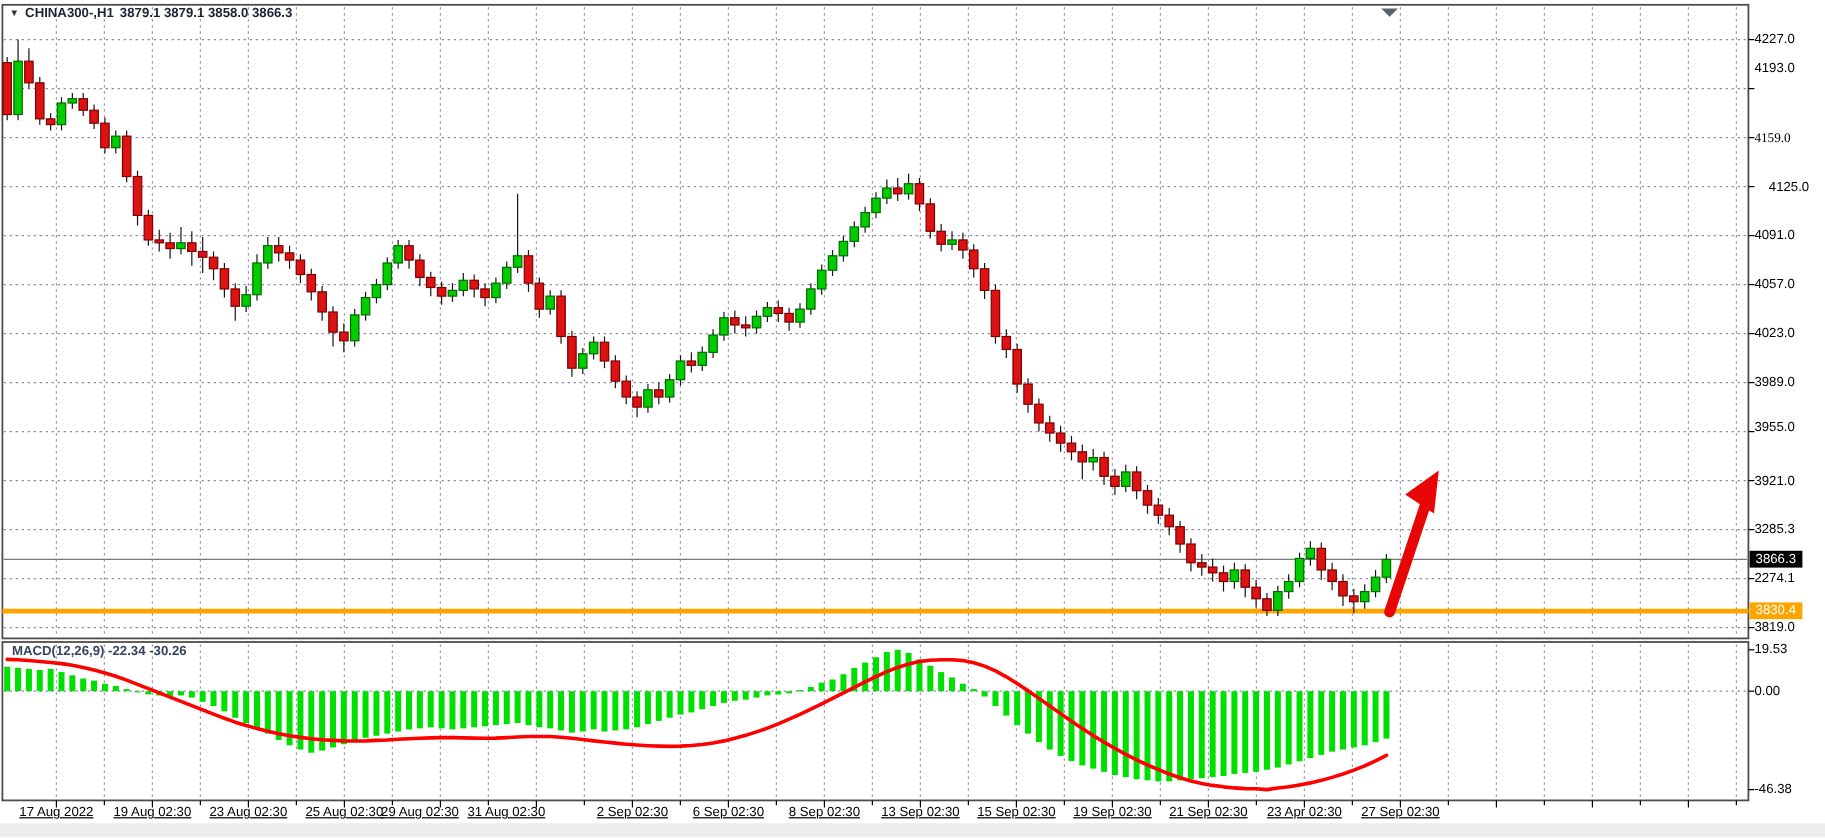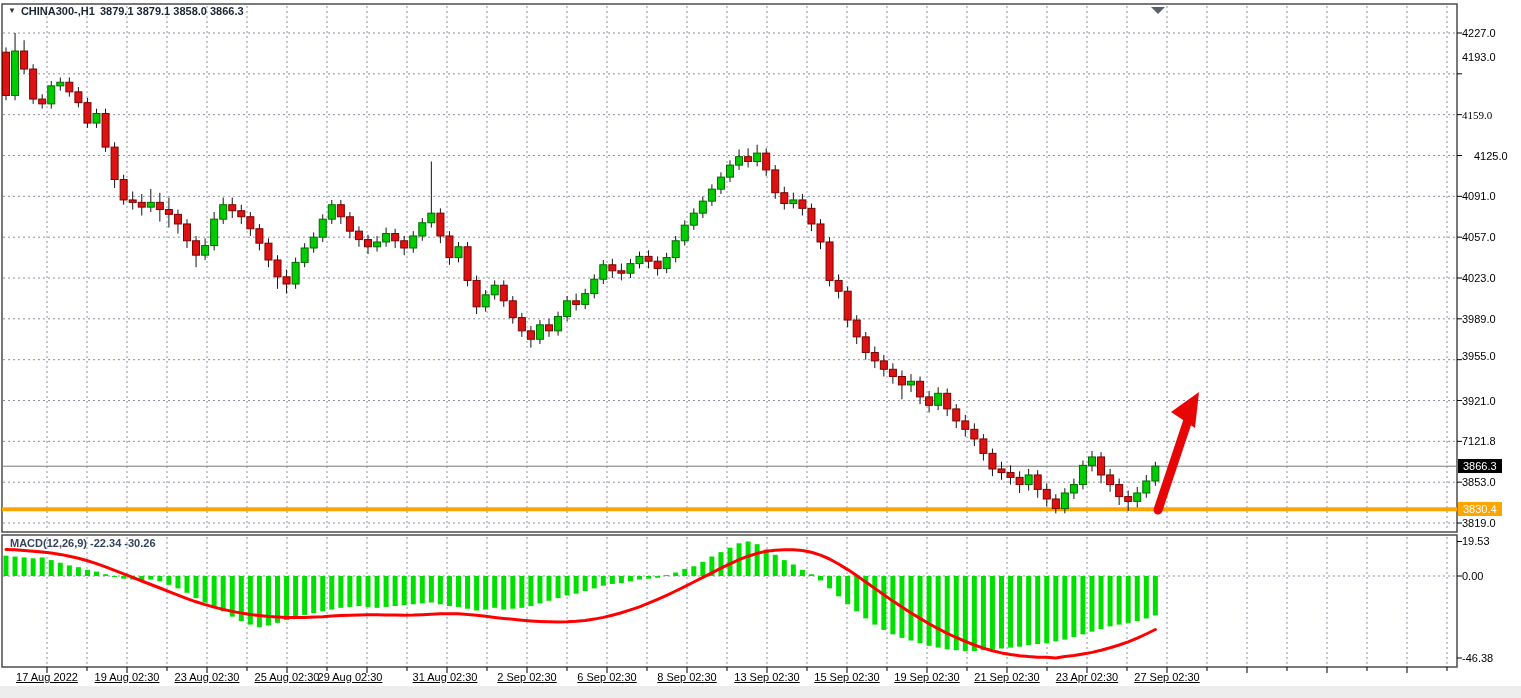--- a/index.html
+++ b/index.html
@@ -575,36 +575,36 @@
       <span class="axis-label" style="top: 33px;">4227.0</span>
       <span class="axis-label" style="top: 57px;">4193.0</span>
       <span class="axis-label" style="top: 114.668px; font-family: Liberation Serif, serif;">4159.0</span>
       <span class="axis-label" style="top: 155.502px; margin-left: 12px;">4125.0</span>
       <span class="axis-label" style="top: 196.336px;">4091.0</span>
       <span class="axis-label" style="top: 237.17px;">4057.0</span>
       <span class="axis-label" style="top: 278.004px;">4023.0</span>
       <span class="axis-label" style="top: 318.838px;">3989.0</span>
       <span class="axis-label" style="top: 356px;">3955.0</span>
       <span class="axis-label" style="top: 400.506px;">3921.0</span>
-      <span class="axis-label" style="top: 441.34px;">7121.8</span>
-      <span class="axis-label" style="top: 482.174px;">3853.0</span>
+      <span class="axis-label" style="top: 441.34px;">3285.3</span>
+      <span class="axis-label" style="top: 482.174px;">2274.1</span>
       <span class="axis-label" style="top: 523.008px;">3819.0</span>
     </div>
   <div id="macd-axis">
       <span class="axis-label" style="top: 541.471px;">19.53</span>
       <span class="axis-label" style="top: 576px;">0.00</span>
       <span class="axis-label" style="top: 658px;">-46.38</span>
     </div>
   <div id="time-axis">
       <span class="time-label" style="left: 47px;">17 Aug 2022</span>
       <span class="time-label" style="left: 127px;">19 Aug 02:30</span>
       <span class="time-label" style="left: 207px;">23 Aug 02:30</span>
       <span class="time-label" style="left: 287px;">25 Aug 02:30</span>
       <span class="time-label" style="left: 350px;">29 Aug 02:30</span>
-      <span class="time-label" style="left: 445px;">31 Aug 02:30</span>
+      <span class="time-label" style="left: 422px;">31 Aug 02:30</span>
       <span class="time-label" style="left: 527px;">2 Sep 02:30</span>
       <span class="time-label" style="left: 607px;">6 Sep 02:30</span>
       <span class="time-label" style="left: 687px; text-align: right;">8 Sep 02:30</span>
       <span class="time-label" style="left: 767px;">13 Sep 02:30</span>
       <span class="time-label" style="left: 847px;">15 Sep 02:30</span>
       <span class="time-label" style="left: 927px;">19 Sep 02:30</span>
       <span class="time-label" style="left: 1007px;">21 Sep 02:30</span>
       <span class="time-label" style="left: 1087px;">23 Apr 02:30</span>
       <span class="time-label" style="left: 1167px;">27 Sep 02:30</span>
     </div>

